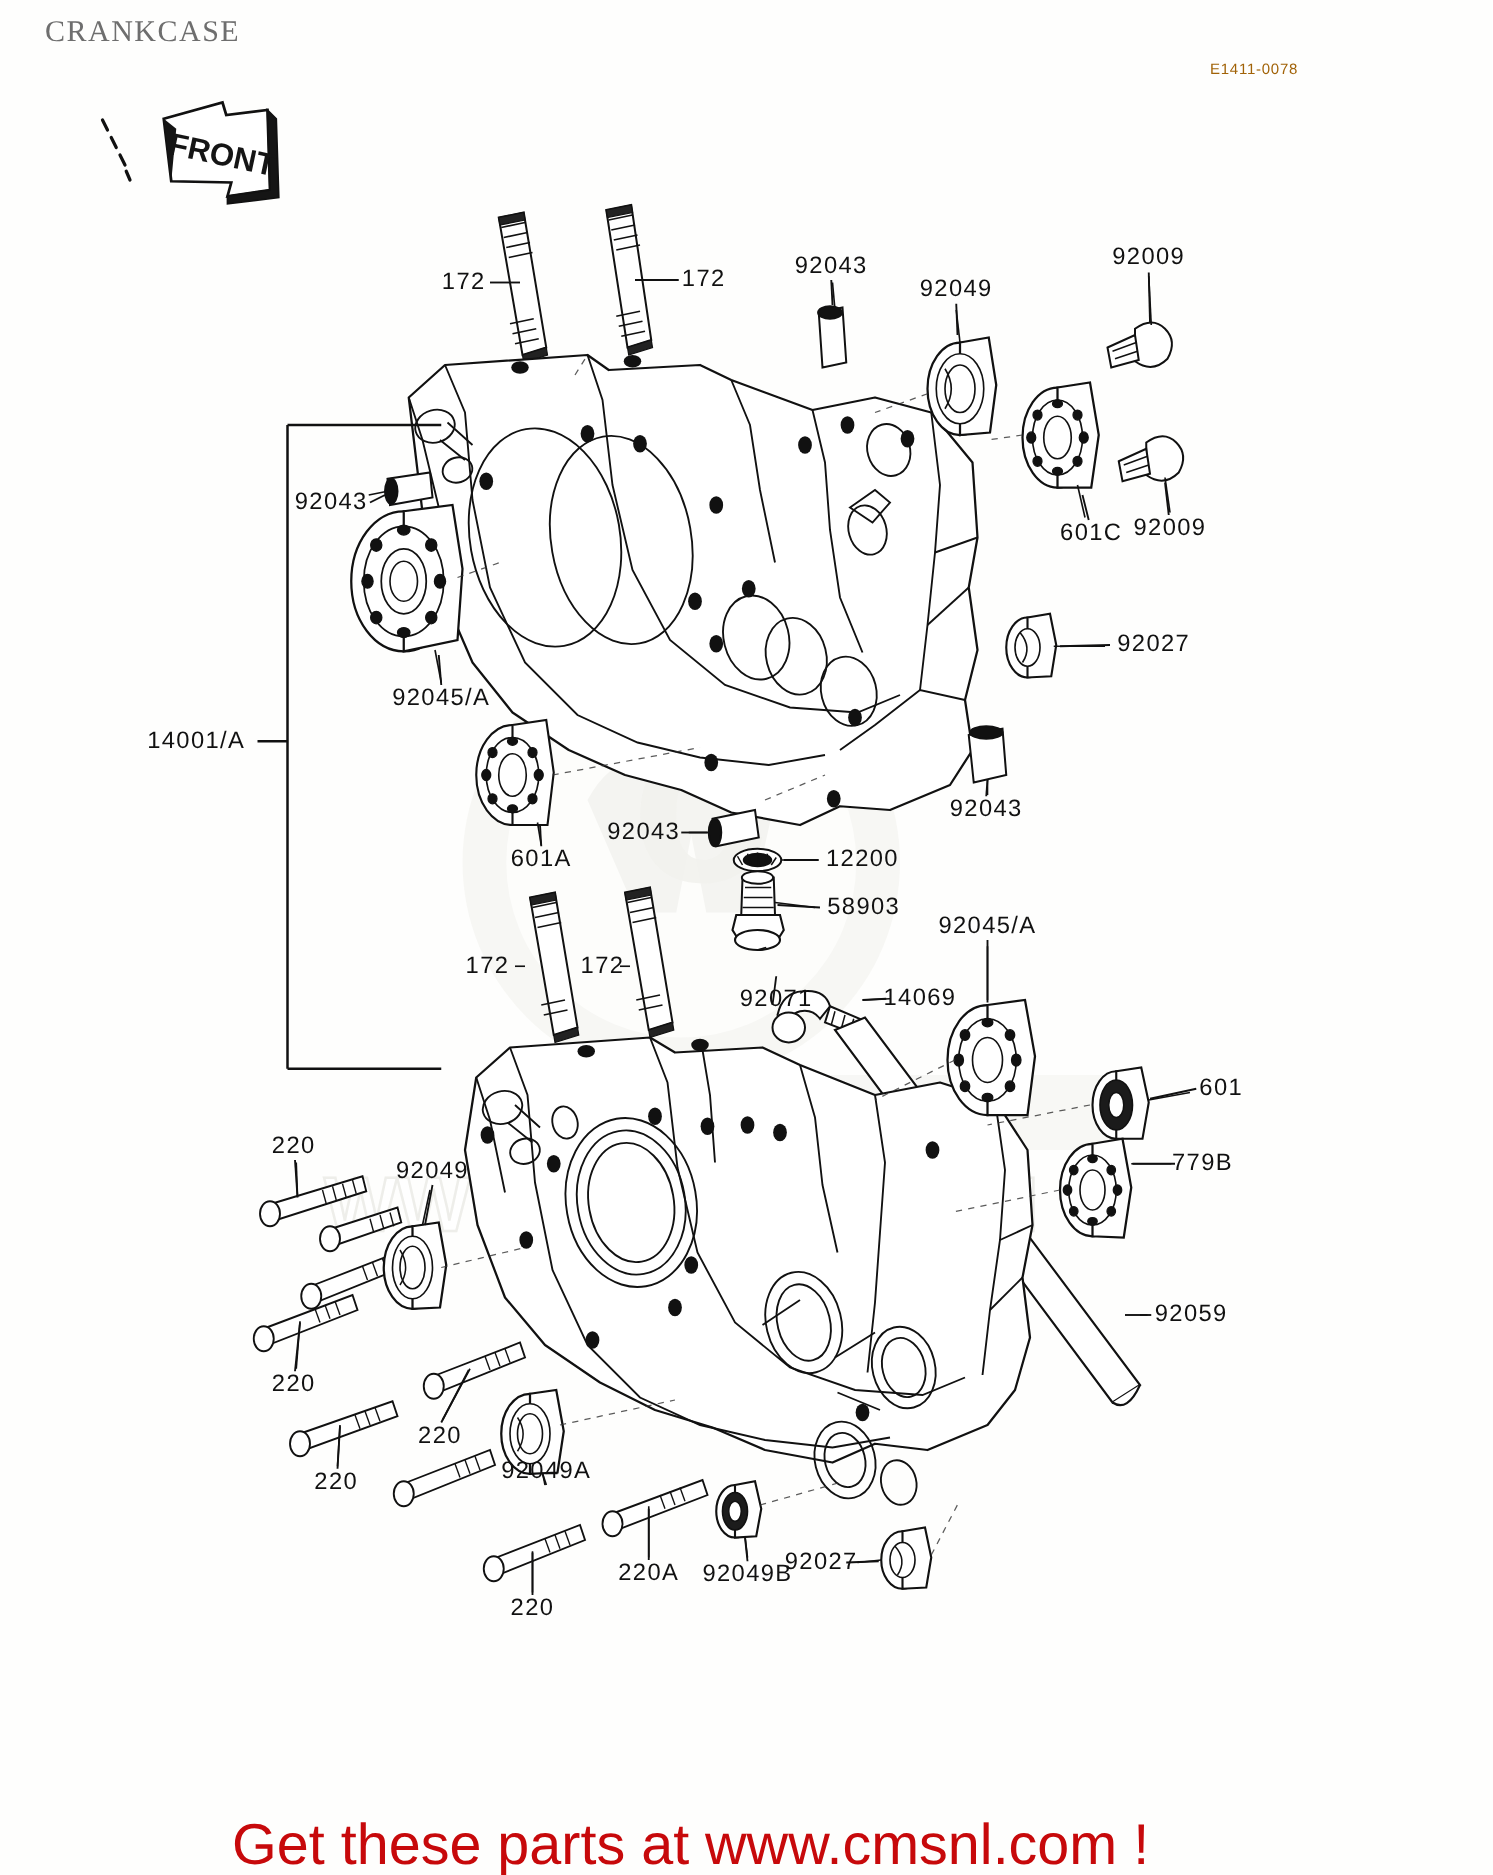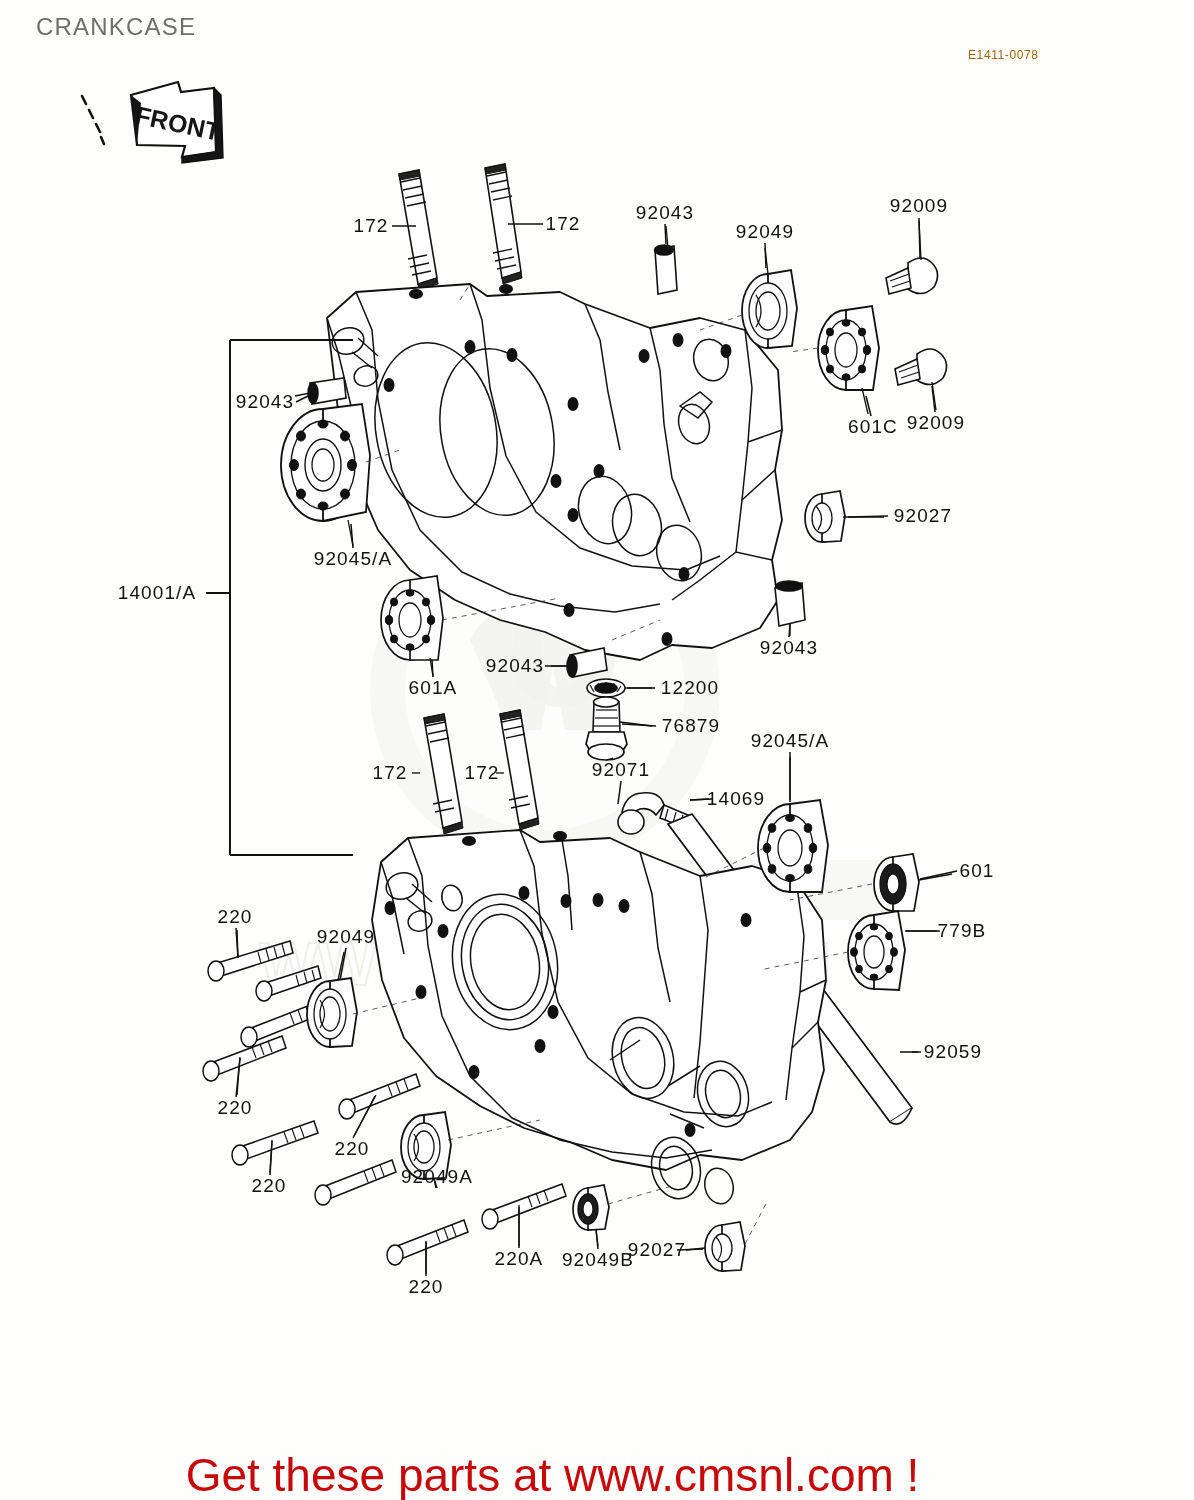--- a/index.html
+++ b/index.html
@@ -17,21 +17,21 @@
     background: #fefefd;
     overflow: hidden;
   }
   #title {
     position: absolute;
     left: 36px;
     top: 13px;
     font-size: 24px;
     letter-spacing: 1.2px;
     color: #6e6e6e;
-    font-family: Liberation Sans, sans-serif;
+    font-family: Liberation Serif, serif;
     white-space: nowrap;
   }
   #diagram-number {
     position: absolute;
     left: 968px;
     top: 48px;
     font-size: 12px;
     letter-spacing: 0.6px;
     color: #a16207;
     font-family: "Liberation Sans", sans-serif;
@@ -657,25 +657,25 @@
       <div class="lbl" style="left: 265px; top: 402px;">92043</div>
       <div class="lbl" style="left: 873px; top: 427px; text-align: right;">601C</div>
       <div class="lbl" style="left: 936px; top: 423px;">92009</div>
       <div class="lbl" style="left: 353px; top: 559px;">92045/A</div>
       <div class="lbl" style="left: 923px; top: 516px;">92027</div>
       <div class="lbl" style="left: 157px; top: 593px;">14001/A</div>
       <div class="lbl" style="left: 789px; top: 648px;">92043</div>
       <div class="lbl" style="left: 433px; top: 688px;">601A</div>
       <div class="lbl" style="left: 515px; top: 666px;">92043</div>
       <div class="lbl" style="left: 690px; top: 688px;">12200</div>
-      <div class="lbl" style="left: 691px; top: 726px;">76879</div>
+      <div class="lbl" style="left: 691px; top: 726px;">58903</div>
       <div class="lbl" style="left: 790px; top: 741px;">92045/A</div>
       <div class="lbl" style="left: 390px; top: 773px;">172</div>
       <div class="lbl" style="left: 482px; top: 773px;">172</div>
-      <div class="lbl" style="left: 621px; top: 770px;">92071</div>
+      <div class="lbl" style="left: 621px; top: 800px;">92071</div>
       <div class="lbl" style="left: 736px; top: 799px;">14069</div>
       <div class="lbl" style="left: 977px; top: 871px; text-align: center;">601</div>
       <div class="lbl" style="left: 235px; top: 917px;">220</div>
       <div class="lbl" style="left: 346px; top: 937px;">92049</div>
       <div class="lbl" style="left: 962px; top: 931px;">779B</div>
       <div class="lbl" style="left: 235px; top: 1108px;">220</div>
       <div class="lbl" style="left: 953px; top: 1052px;">92059</div>
       <div class="lbl" style="left: 352px; top: 1149px;">220</div>
       <div class="lbl" style="left: 269px; top: 1186px;">220</div>
       <div class="lbl" style="left: 437px; top: 1177px;">92049A</div>

